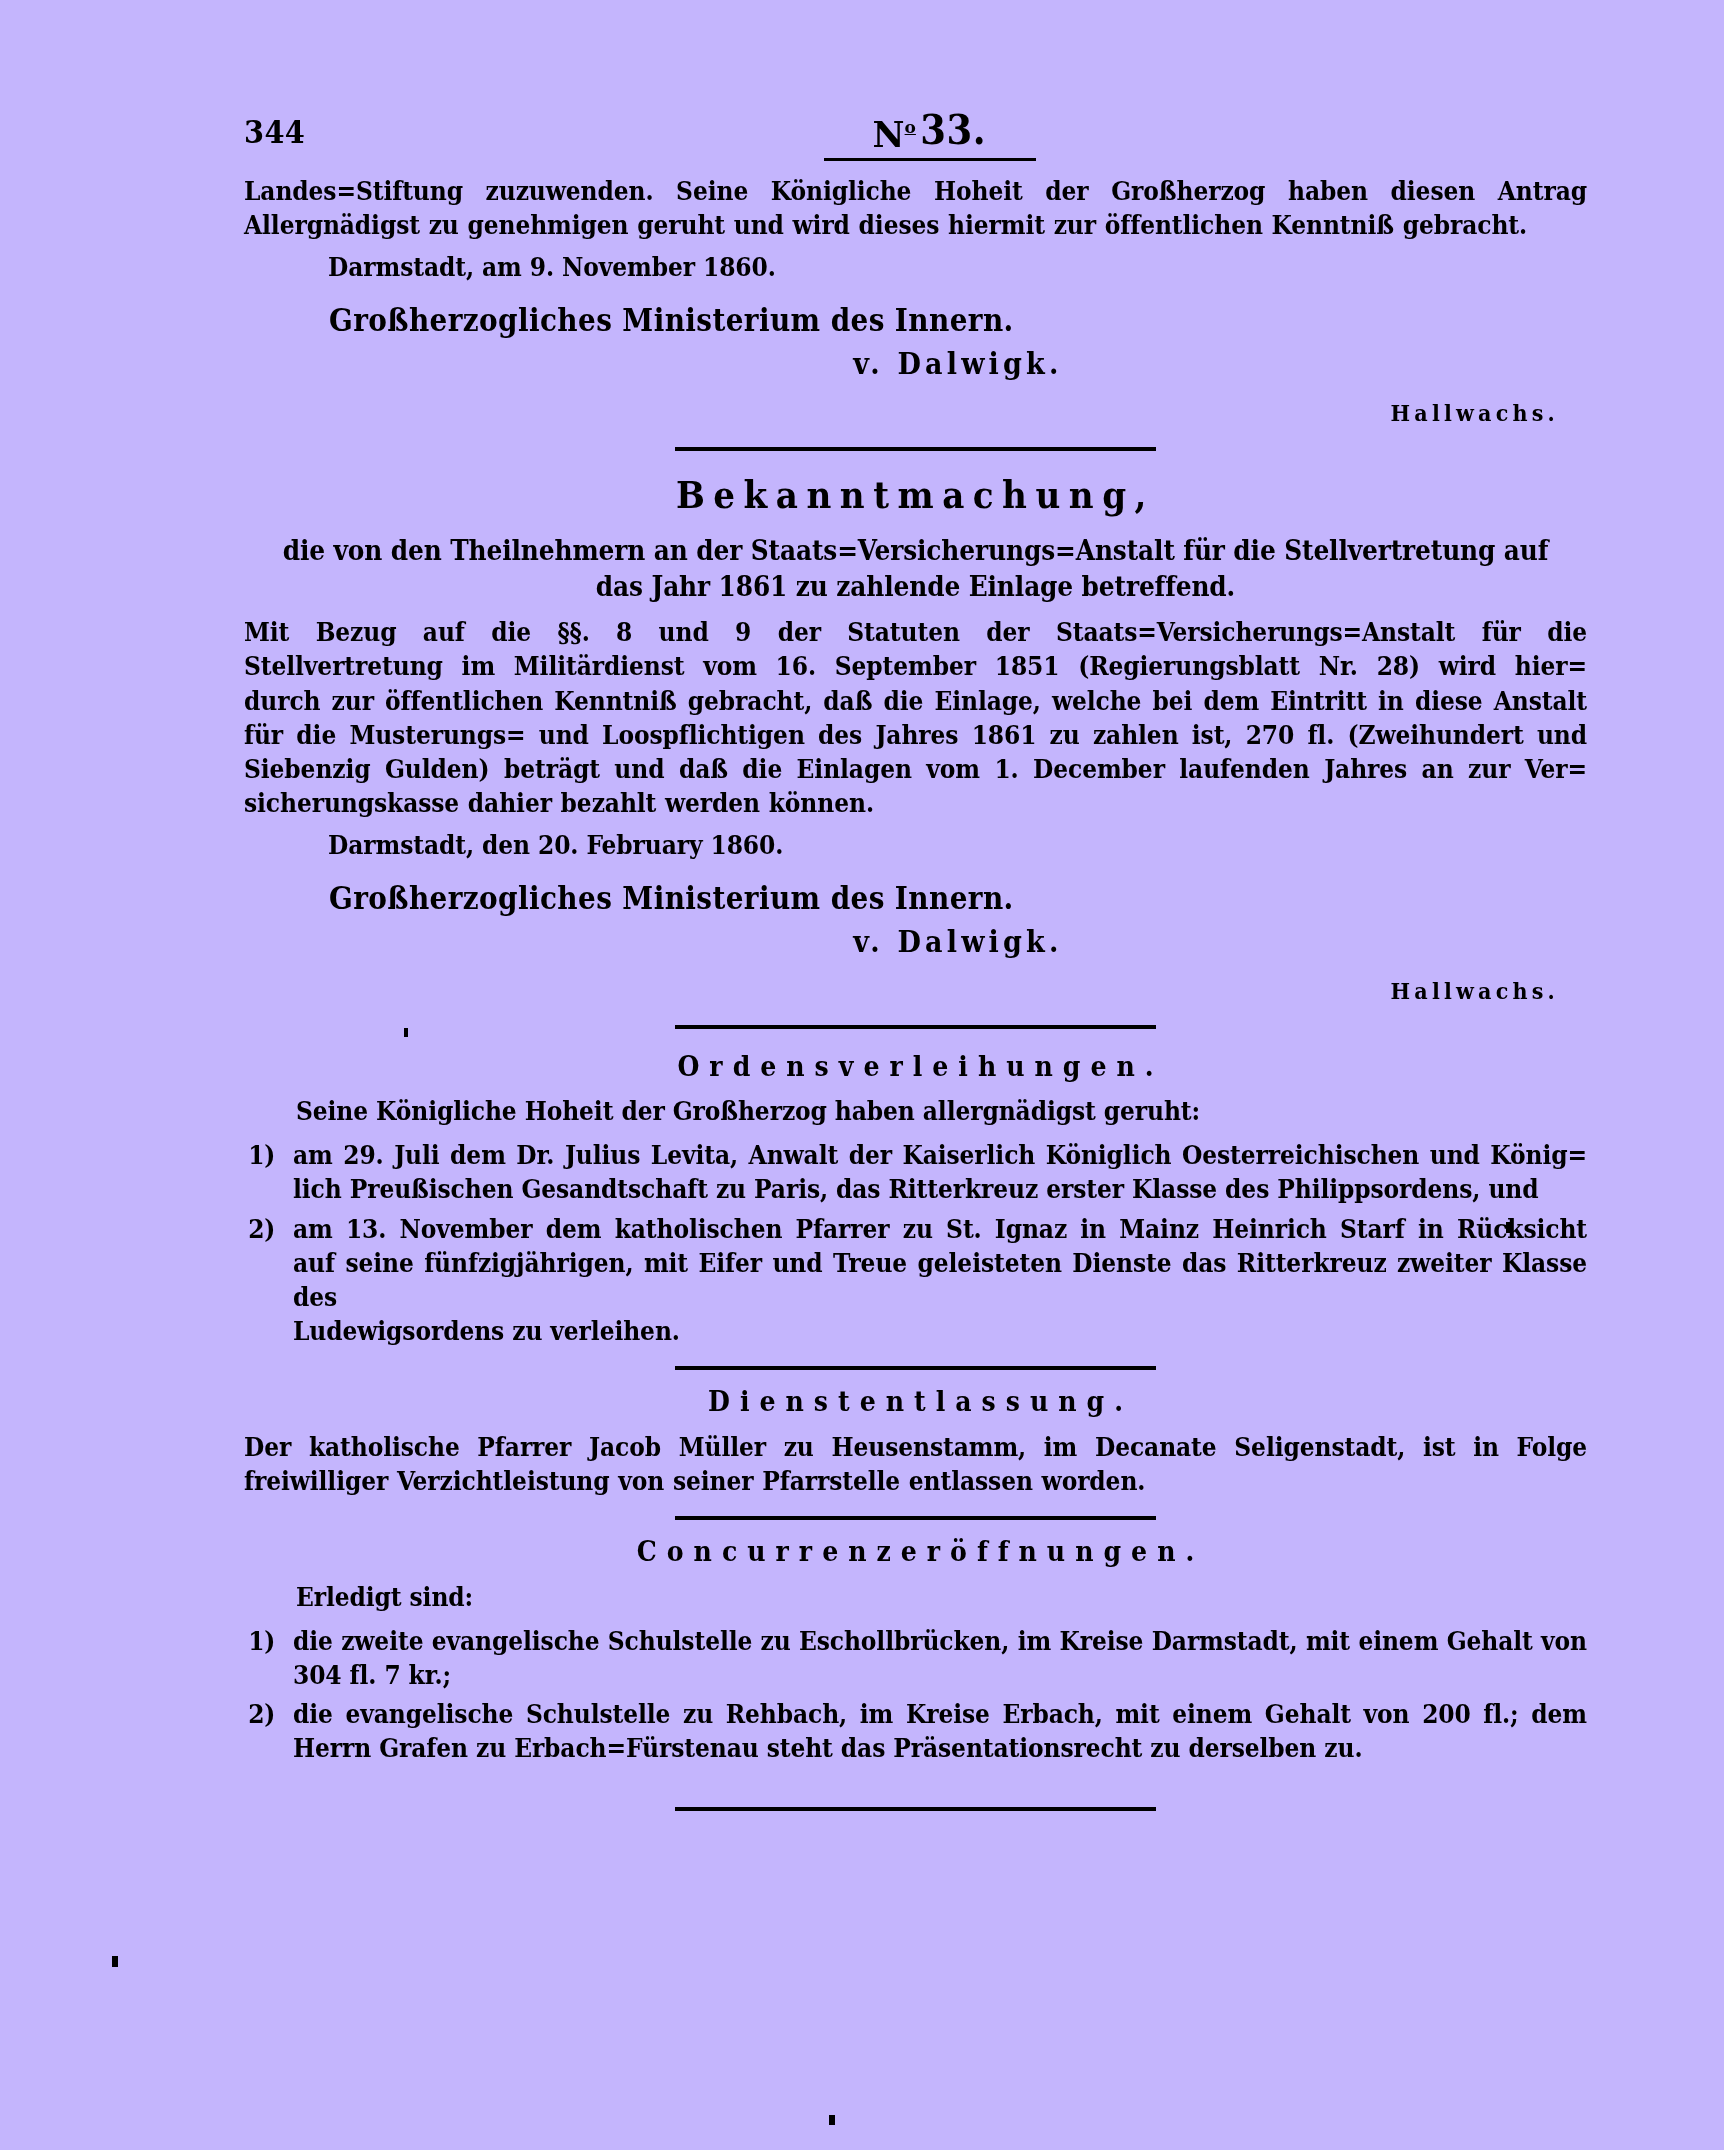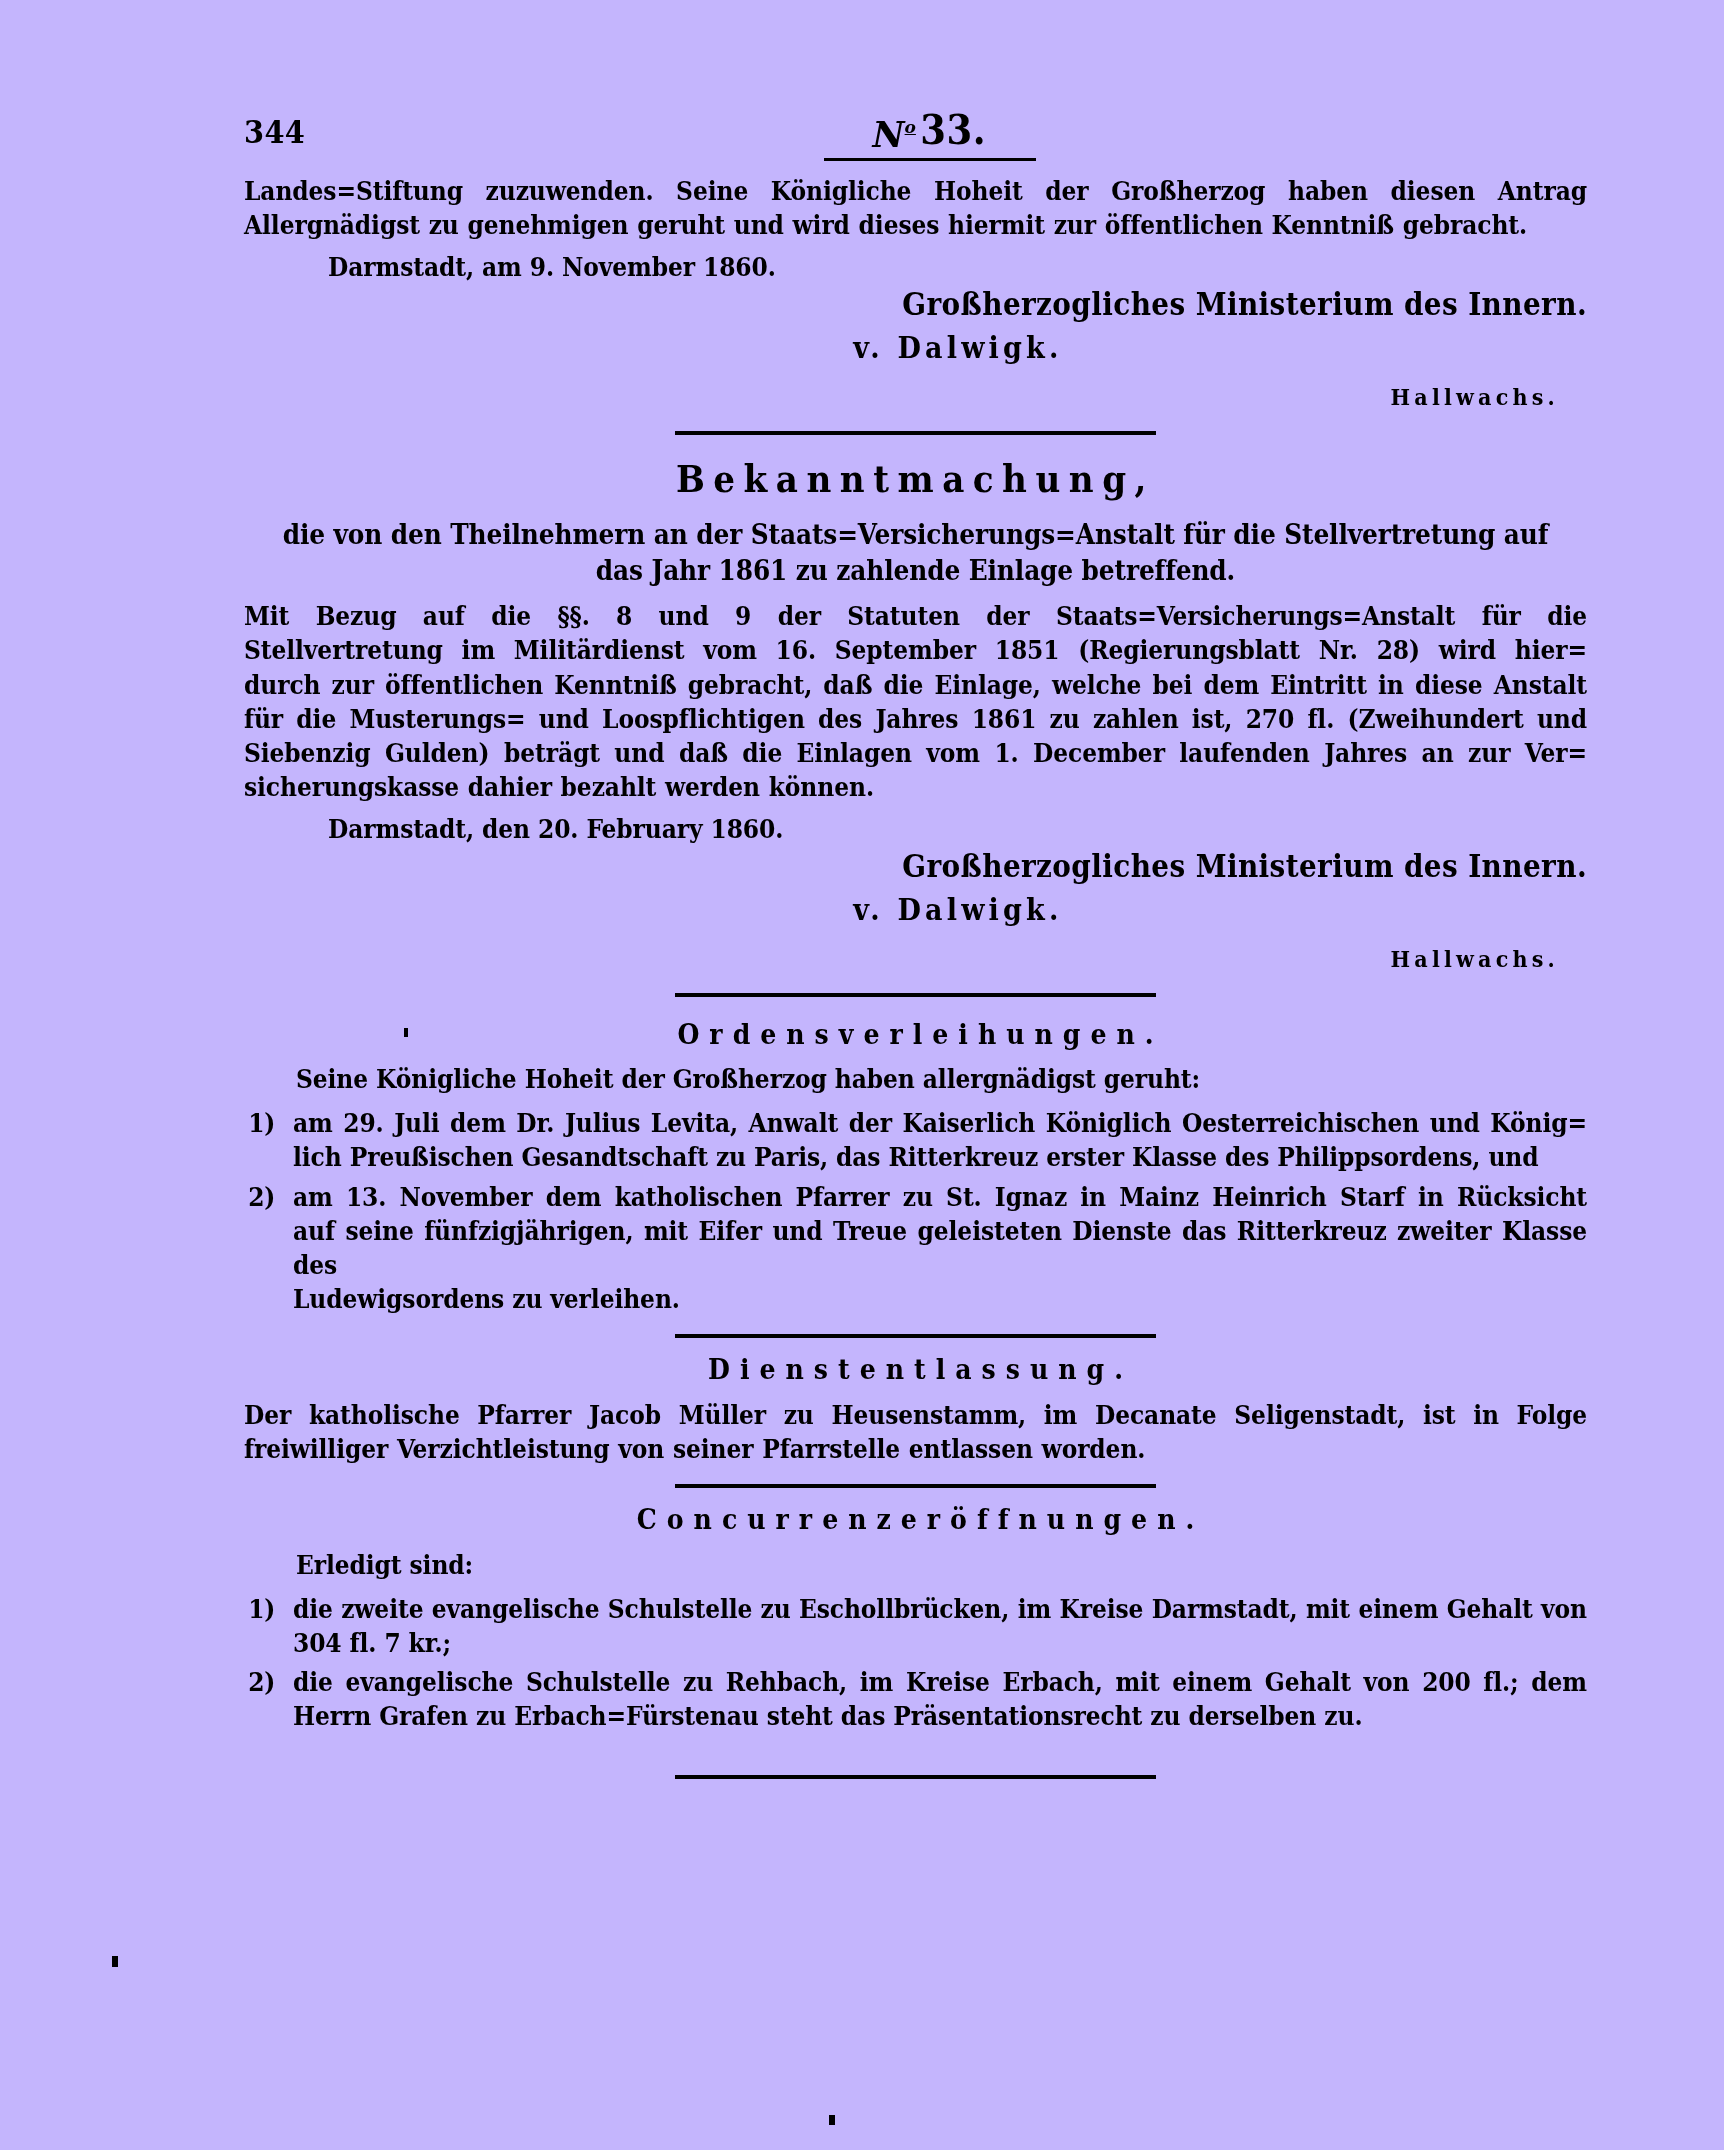--- a/index.html
+++ b/index.html
@@ -61,21 +61,20 @@
     position: absolute;
     left: 537px;
     top: 0;
     width: 297px;
     text-align: center;
   }
   .issue-no {
     display: inline-block;
     font-family: "DejaVu Serif", "Liberation Serif", serif;
     font-weight: 700;
-    font-style: italic;
     font-size: 35px;
     vertical-align: -2.8px;
     margin-right: 4.2px;
   }
   .issue-no sup {
     font-size: 17px;
     vertical-align: 14px;
     text-decoration: underline;
     letter-spacing: 0;
   }
@@ -118,24 +117,24 @@
     text-align: left;
     text-align-last: left;
   }
 
   .gap-s  { height: 10px; }
 
   .datum { font-size: 26px; margin-left: 84px; }
 
   .authority {
     display: block;
-    text-align: right;
+    text-align: left;
     font-size: 31px;
     letter-spacing: 0.4px;
-    margin-top: 4px;
+    margin-top: 20px;
     padding-left: 85px;
   }
   .minister {
     display: block;
     text-align: center;
     font-size: 30px;
     letter-spacing: 4.2px;
     margin-top: 8px;
     padding-left: 85px;
   }

